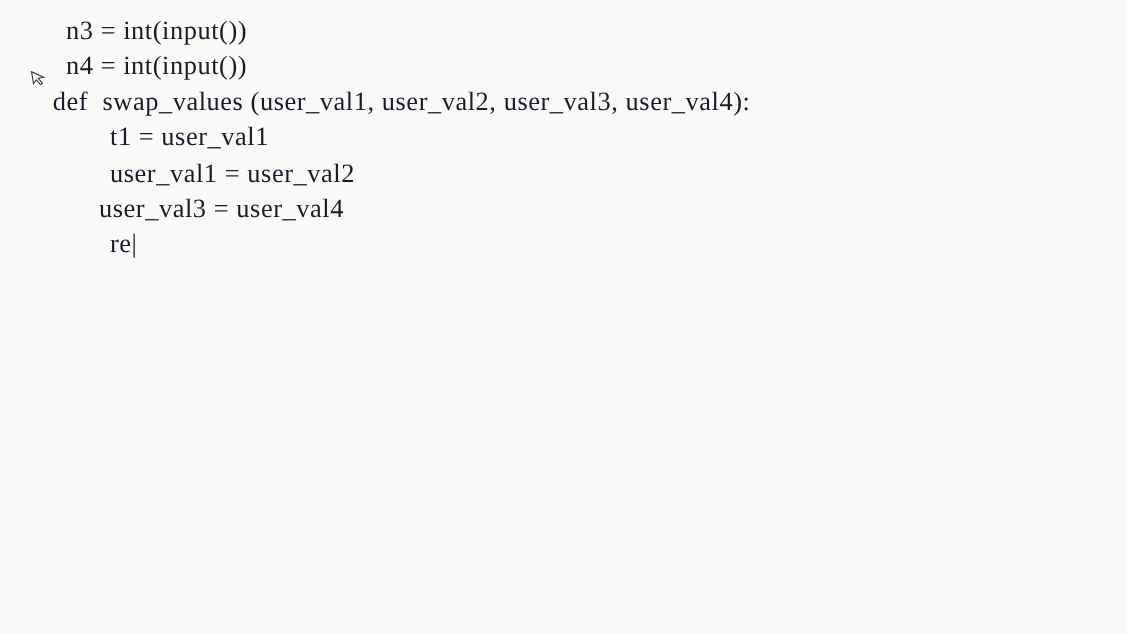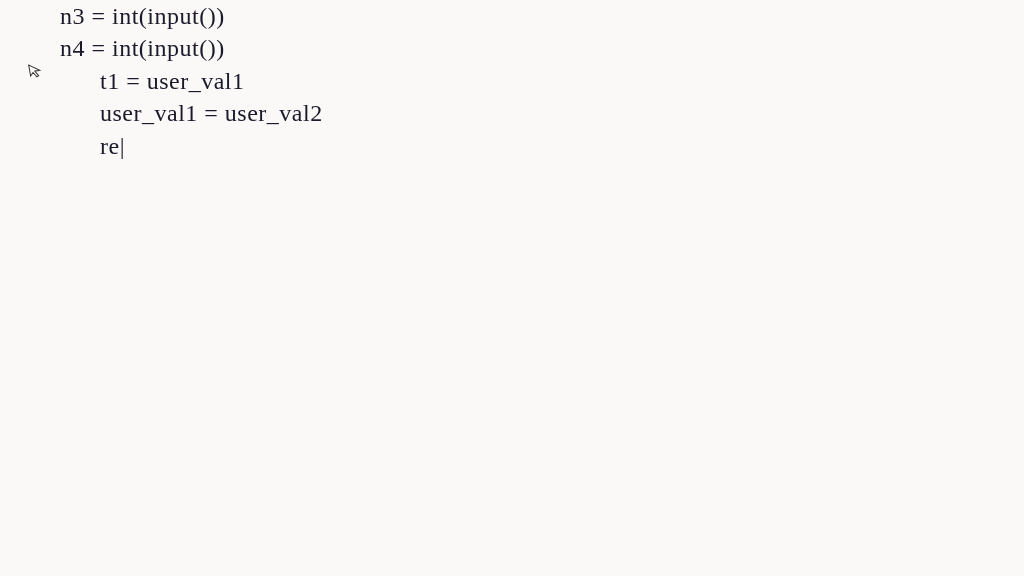--- a/index.html
+++ b/index.html
@@ -13,21 +13,21 @@
       background: #faf9f8;
       font-family: 'Comic Sans MS', 'Segoe Script', cursive;
       font-size: 24px;
       color: #1a1a2a;
       position: relative;
       padding: 0 40px;
       overflow: hidden;
     }
     .code-area {
       position: relative;
-      padding-top: 0px;
+      padding-top: 12px;
     }
     .line {
       font-family: 'Comic Sans MS', 'Segoe Script', cursive;
       line-height: 1.35;
       white-space: pre;
       letter-spacing: 0.5px;
       font-weight: 500;
     }
     .indent0 { padding-left: 20px; }
     .indent1 { padding-left: 8px; }
@@ -41,22 +41,24 @@
       color: #333;
       transform: rotate(-10deg);
     }
   </style>
 </head>
 <body>
 
 <div class="code-area">
   <div class="line indent0">n3 = int(input())</div>
   <div class="line indent0">n4 = int(input())</div>
+  <div class="line indent1">def  swap_values (user_val1, user_val2, user_val3, user_val4):</div>
   <div class="line indent2">t1 = user_val1</div>
   <div class="line indent2">user_val1 = user_val2</div>
+  <div class="line indent3">user_val3 = user_val4</div>
   <div class="line indent2">re|</div>
 </div>
 
 <div class="cursor">
   <svg width="16" height="16" viewBox="0 0 16 16">
     <path d="M2 2 L2 13 L5 10 L8 15 L10 14 L7 9 L12 9 Z" fill="none" stroke="#333" stroke-width="1"></path>
   </svg>
 </div>
 
 </body></html>

